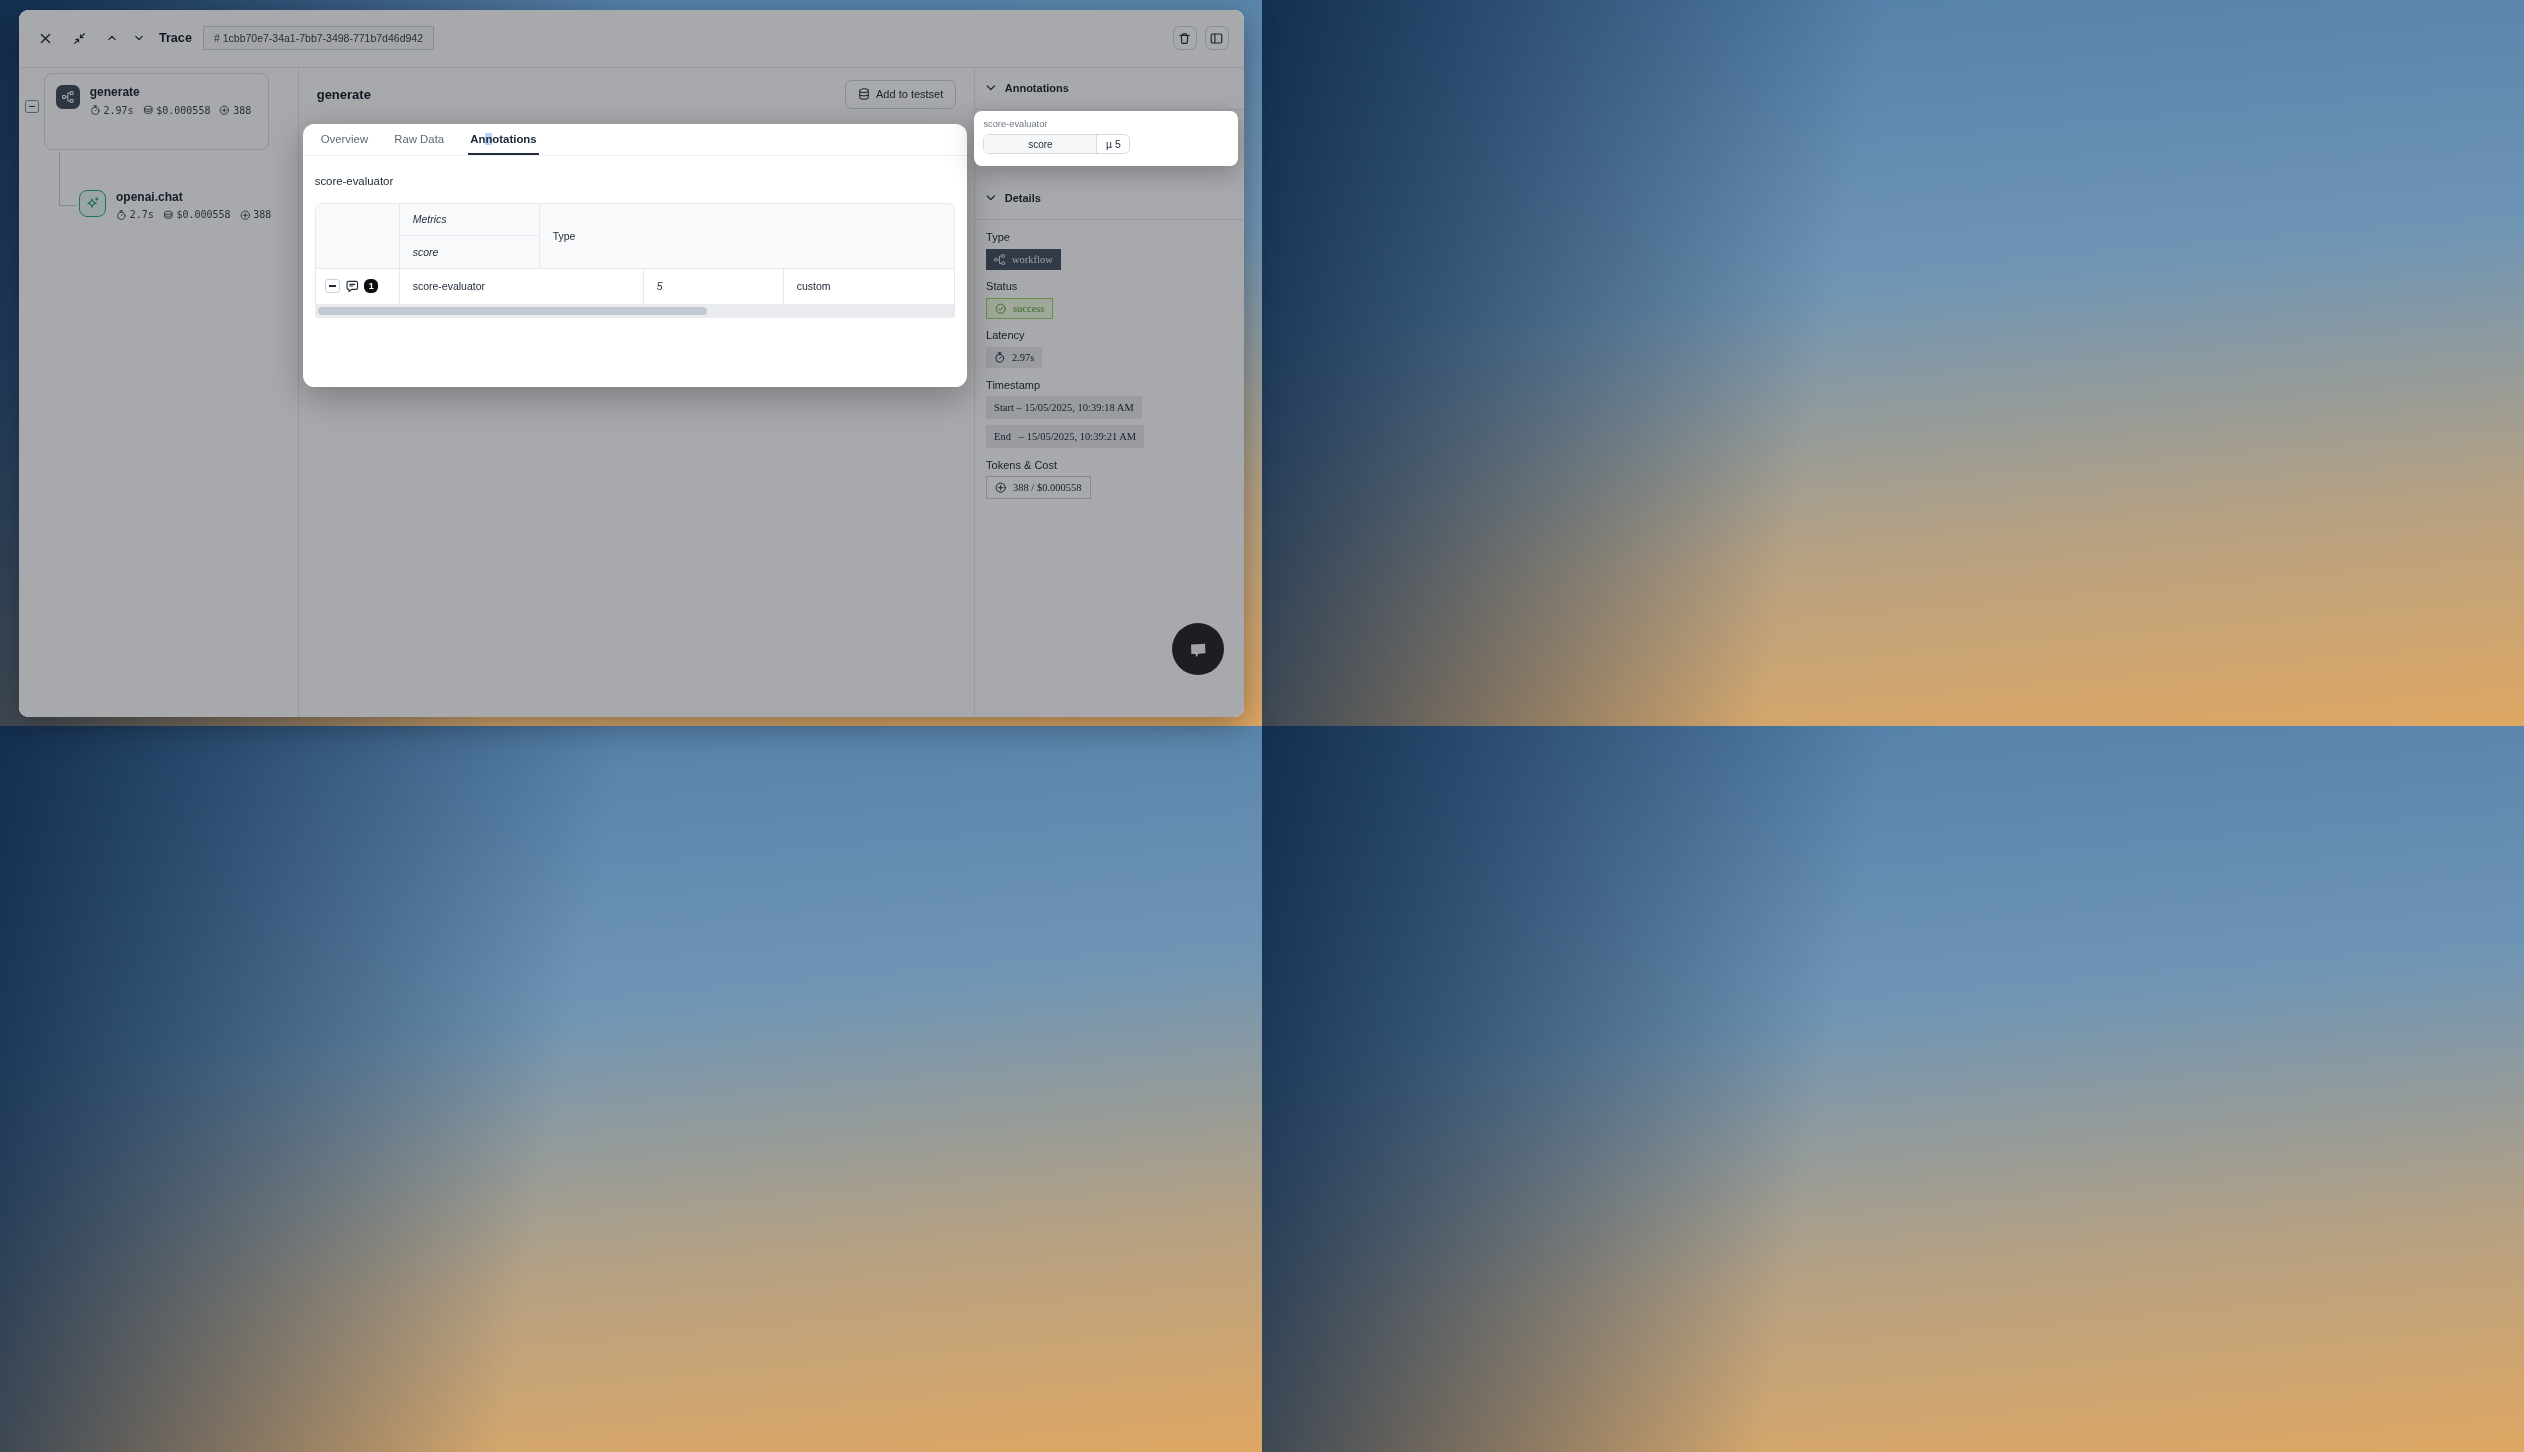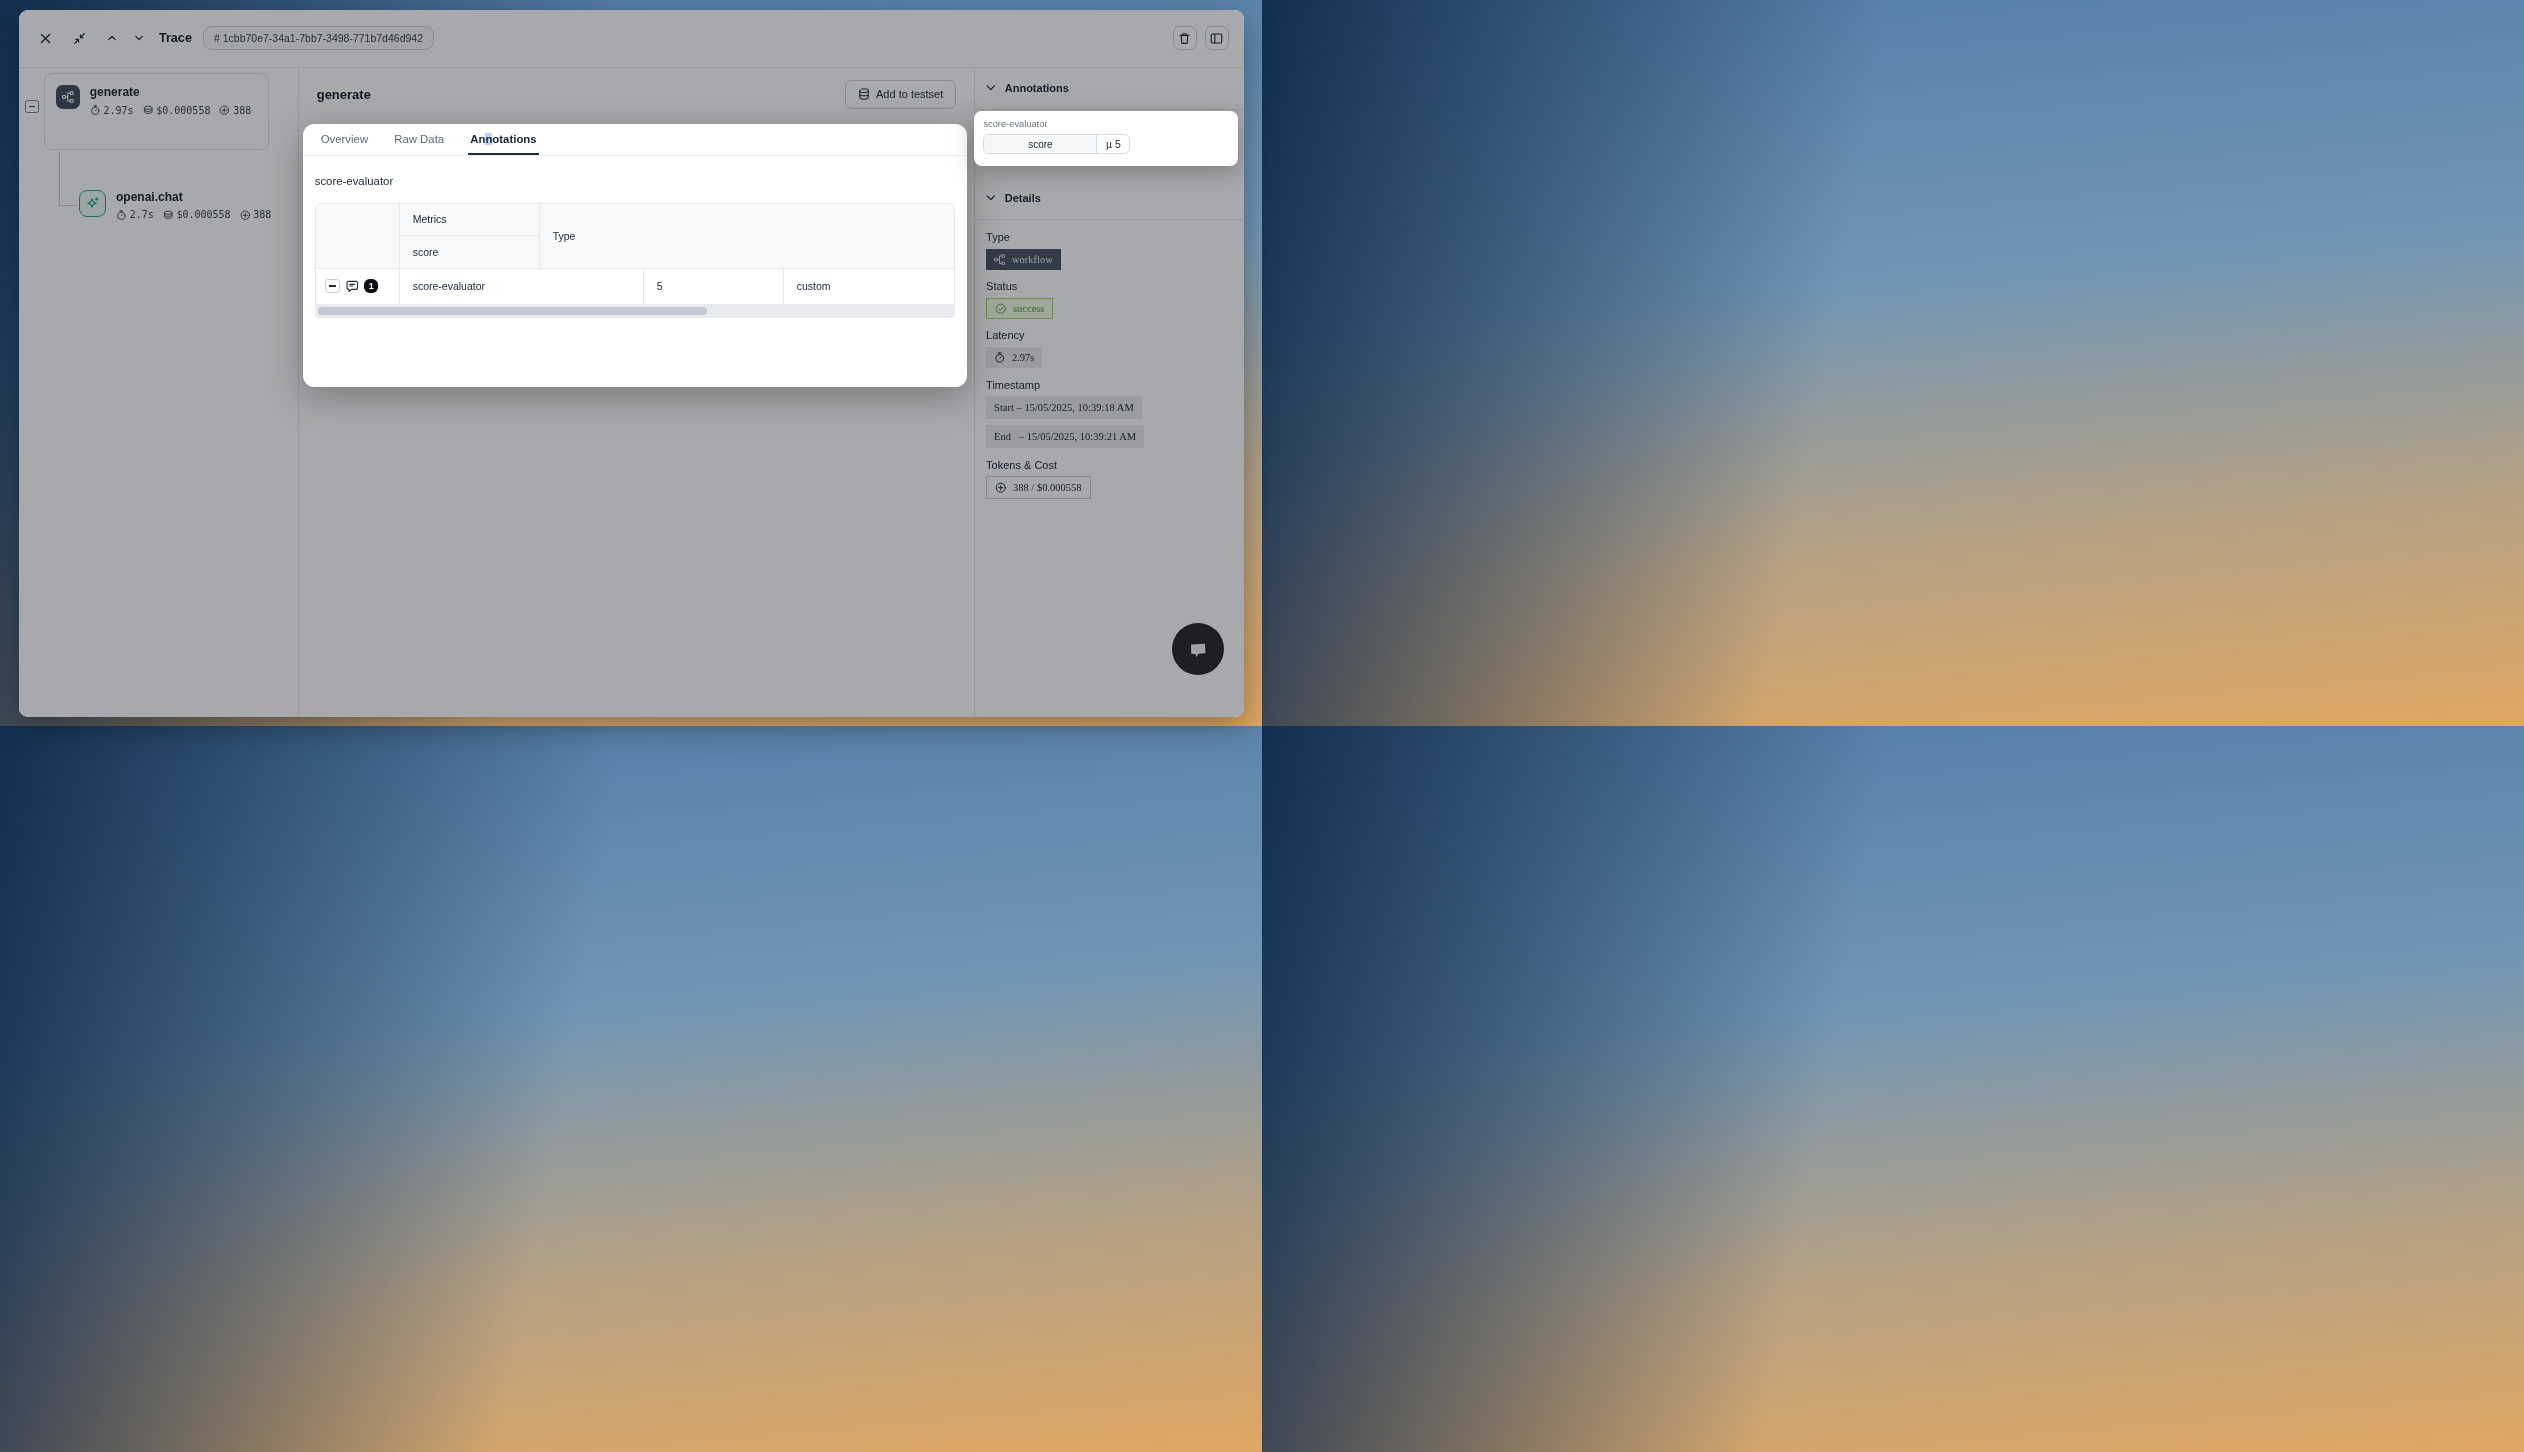--- a/index.html
+++ b/index.html
@@ -24,21 +24,21 @@
     display:flex; align-items:center; padding:0 15px;
     border-bottom:0.8px solid #e2e5e9; background:#fbfcfd;
   }
   .icon-btn {
     width:23px; height:23px; display:flex; align-items:center; justify-content:center;
     color:#222c3a; cursor:pointer; border-radius:4.9px; flex:0 0 auto;
   }
   .topbar-title { font-size:12.6px; font-weight:700; color:#14202e; margin-left:8px; }
   .trace-badge {
     margin-left:11.4px; height:24px; display:flex; align-items:center;
-    padding:0 9.7px; border:0.8px solid #c9cfd7; border-radius:9px;
+    padding:0 9.7px; border:0.8px solid #c9cfd7; border-radius:1px;
     background:#f4f6f8; font-size:10.5px; color:#39434f;
   }
   .topbar-right { margin-left:auto; display:flex; gap:8px; }
   .frame-btn {
     width:24px; height:24px; border:0.8px solid #c9cfd7; border-radius:6.5px;
     display:flex; align-items:center; justify-content:center; color:#222c3a;
     background:#fbfcfd; cursor:pointer;
   }
 
   
@@ -132,21 +132,21 @@
   .tab.active { color:#1b2736; font-weight:600; }
   .tab.active::after { content:''; position:absolute; left:-2.4px; right:-2.4px; bottom:-0.8px;
     height:2.4px; background:#222c3a; }
   .hl { background:#b9d5f8; }
   .panel-heading { font-size:11.4px; color:#1c2635; margin:19.5px 0 0 12px; }
 
   .table-clip { margin:15.4px 12px 0; width:640px; overflow:hidden;
     border:0.8px solid #e7e9ee; border-radius:6.5px 6.5px 0 0; }
   .tbl { width:922px; font-size:10.5px; color:#232e3c; }
   .trow { display:flex; }
-  .c0 { width:84px; } .c1 { width:244px; } .c2 { width:140px; } .c3 { width:454px; }
+  .c0 { width:84px; } .c1 { width:244px; } .c2 { width:140px;font-style:italic; } .c3 { width:454px; }
   .cell { border-right:0.8px solid #e7e9ee; display:flex; align-items:center; padding:0 13px; }
   .cell:last-child { border-right:none; }
   .thead { background:#f8f9fb; height:64px; }
   .thead .metrics-cell { flex-direction:column; align-items:stretch; padding:0; }
   .m-sub { flex:1; display:flex; align-items:center; padding:0 13px; }
   .m-sub.top { border-bottom:0.8px solid #e7e9ee; }
   .drow { height:36px; background:#fff; border-top:0.8px solid #e7e9ee; }
   .drow .c0 { padding:0 0 0 9.7px; gap:4.9px; }
   .crow { height:35px; background:#f8f9fb; border-top:0.8px solid #e7e9ee; display:flex; }
   .cc0 { width:114px; border-right:0.8px solid #e7e9ee; display:flex; align-items:center; padding:0 13px; }

